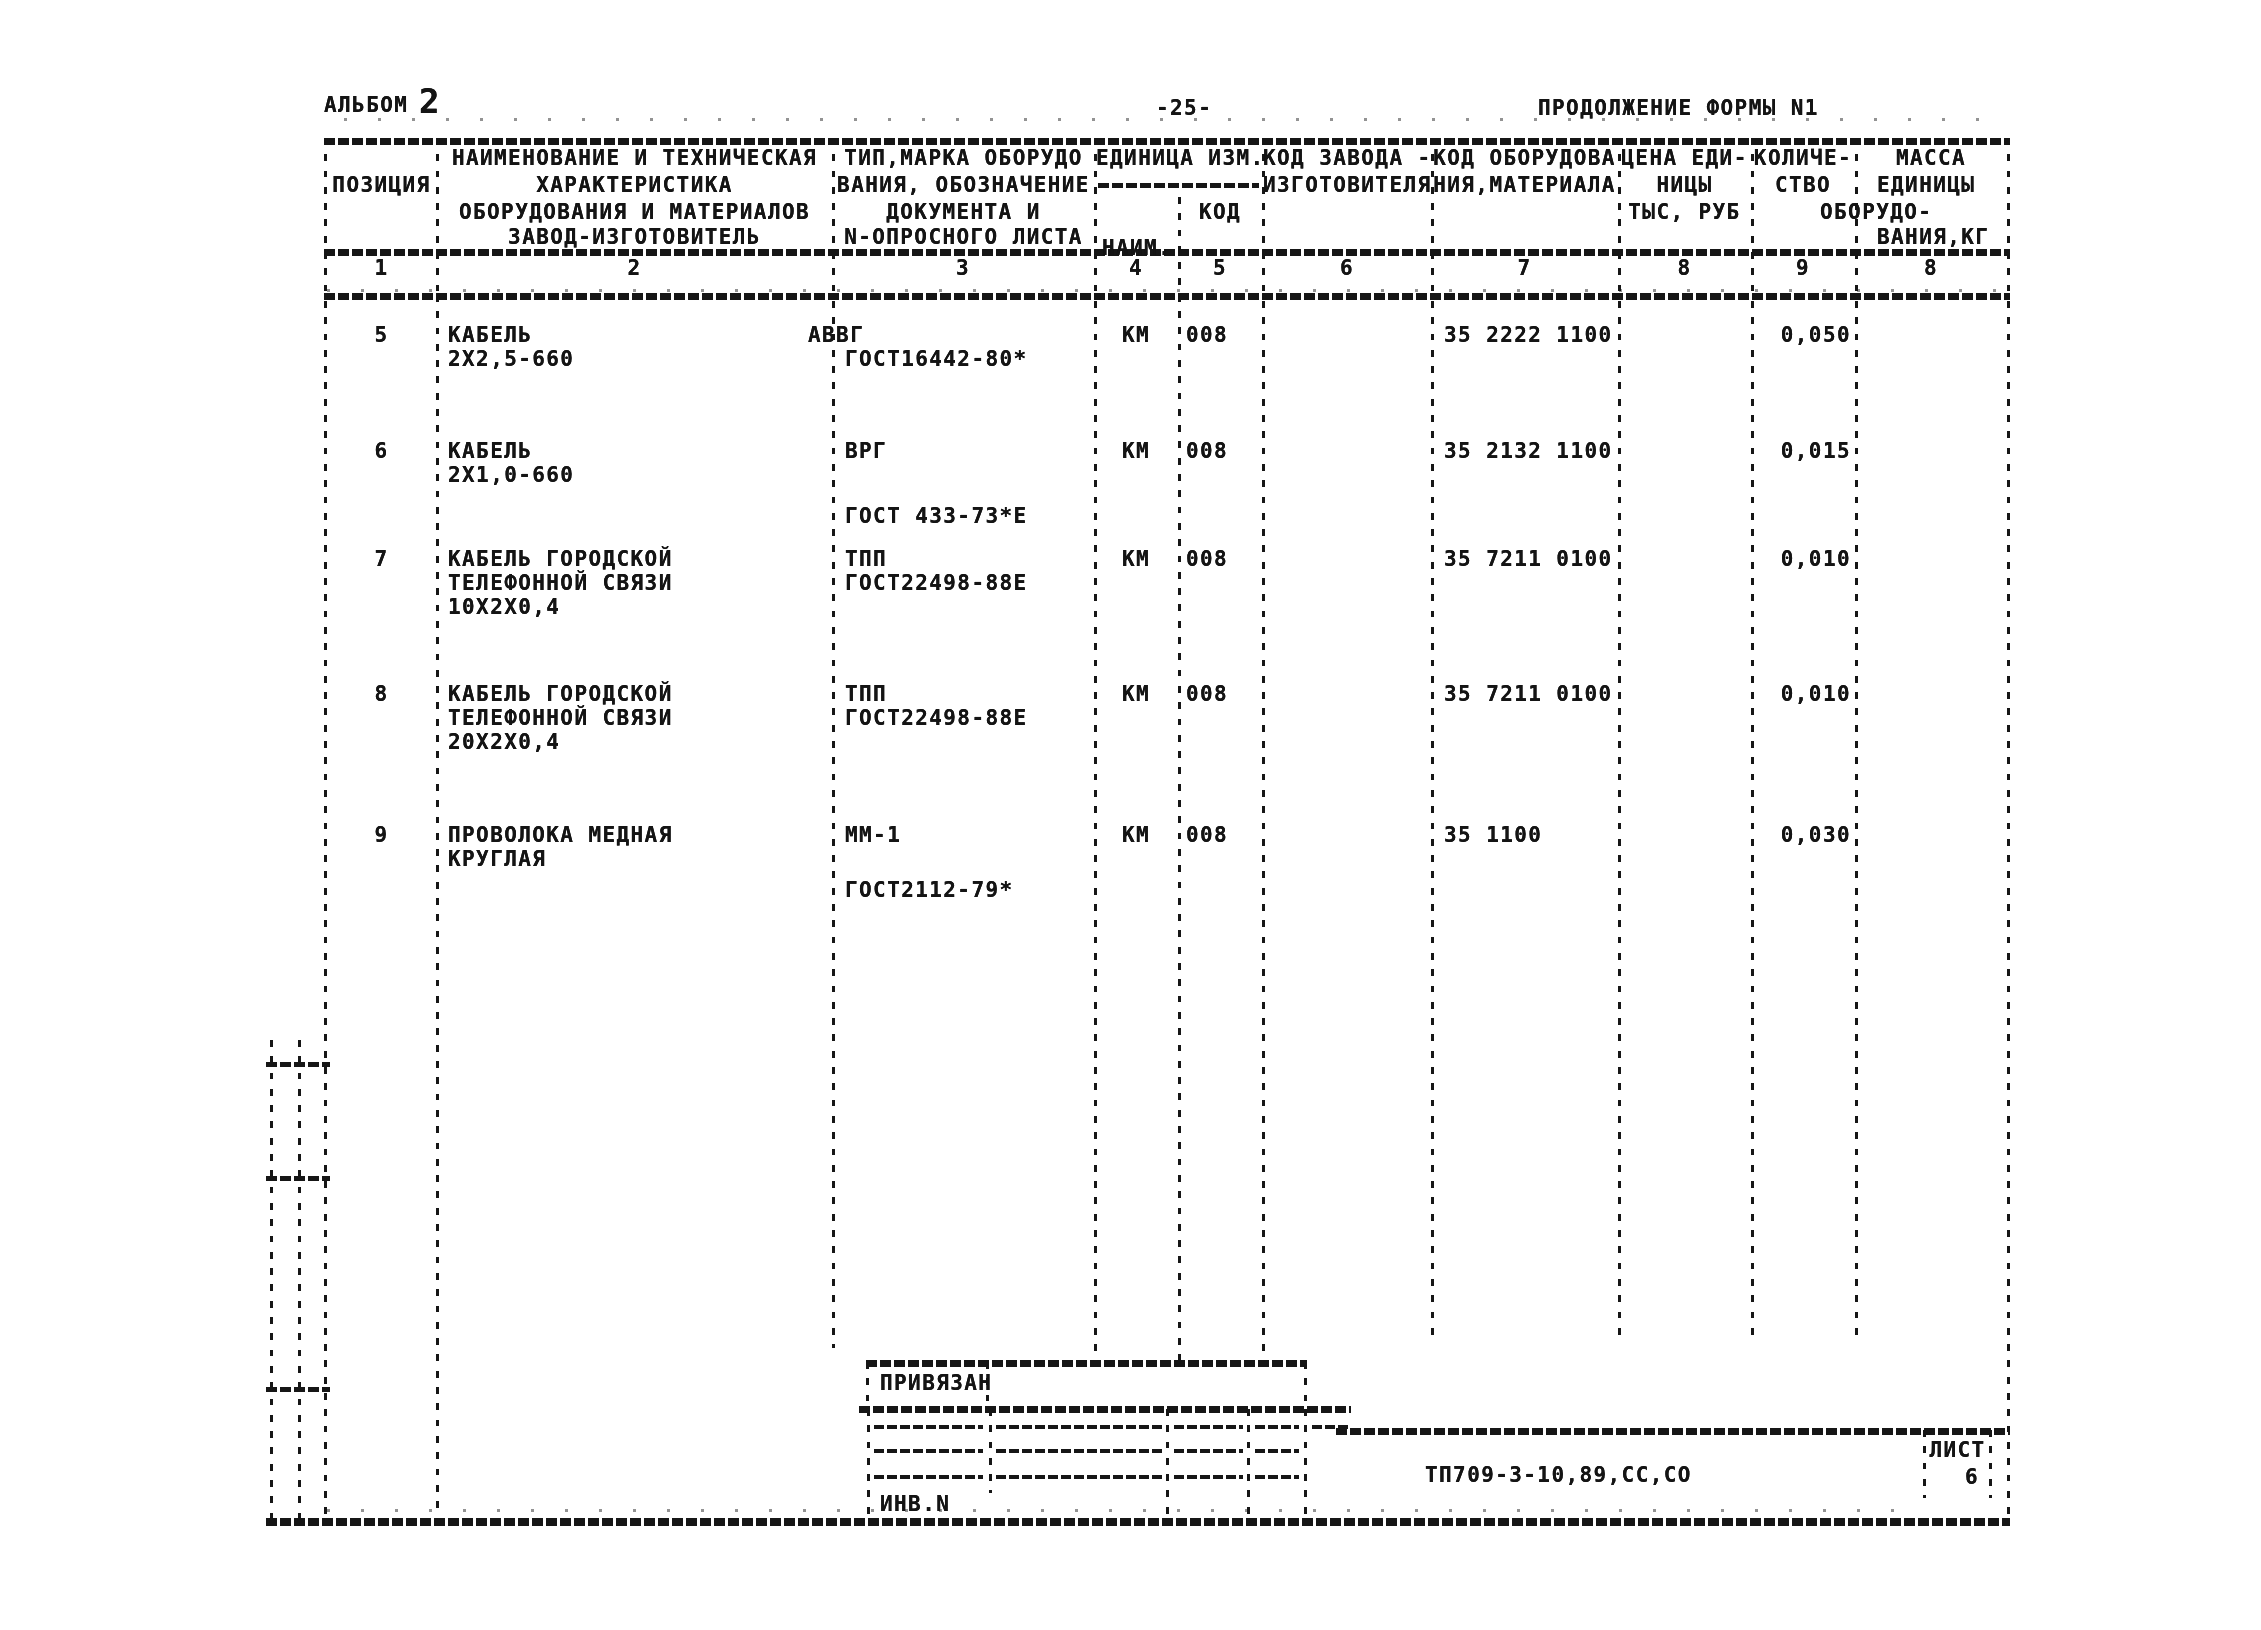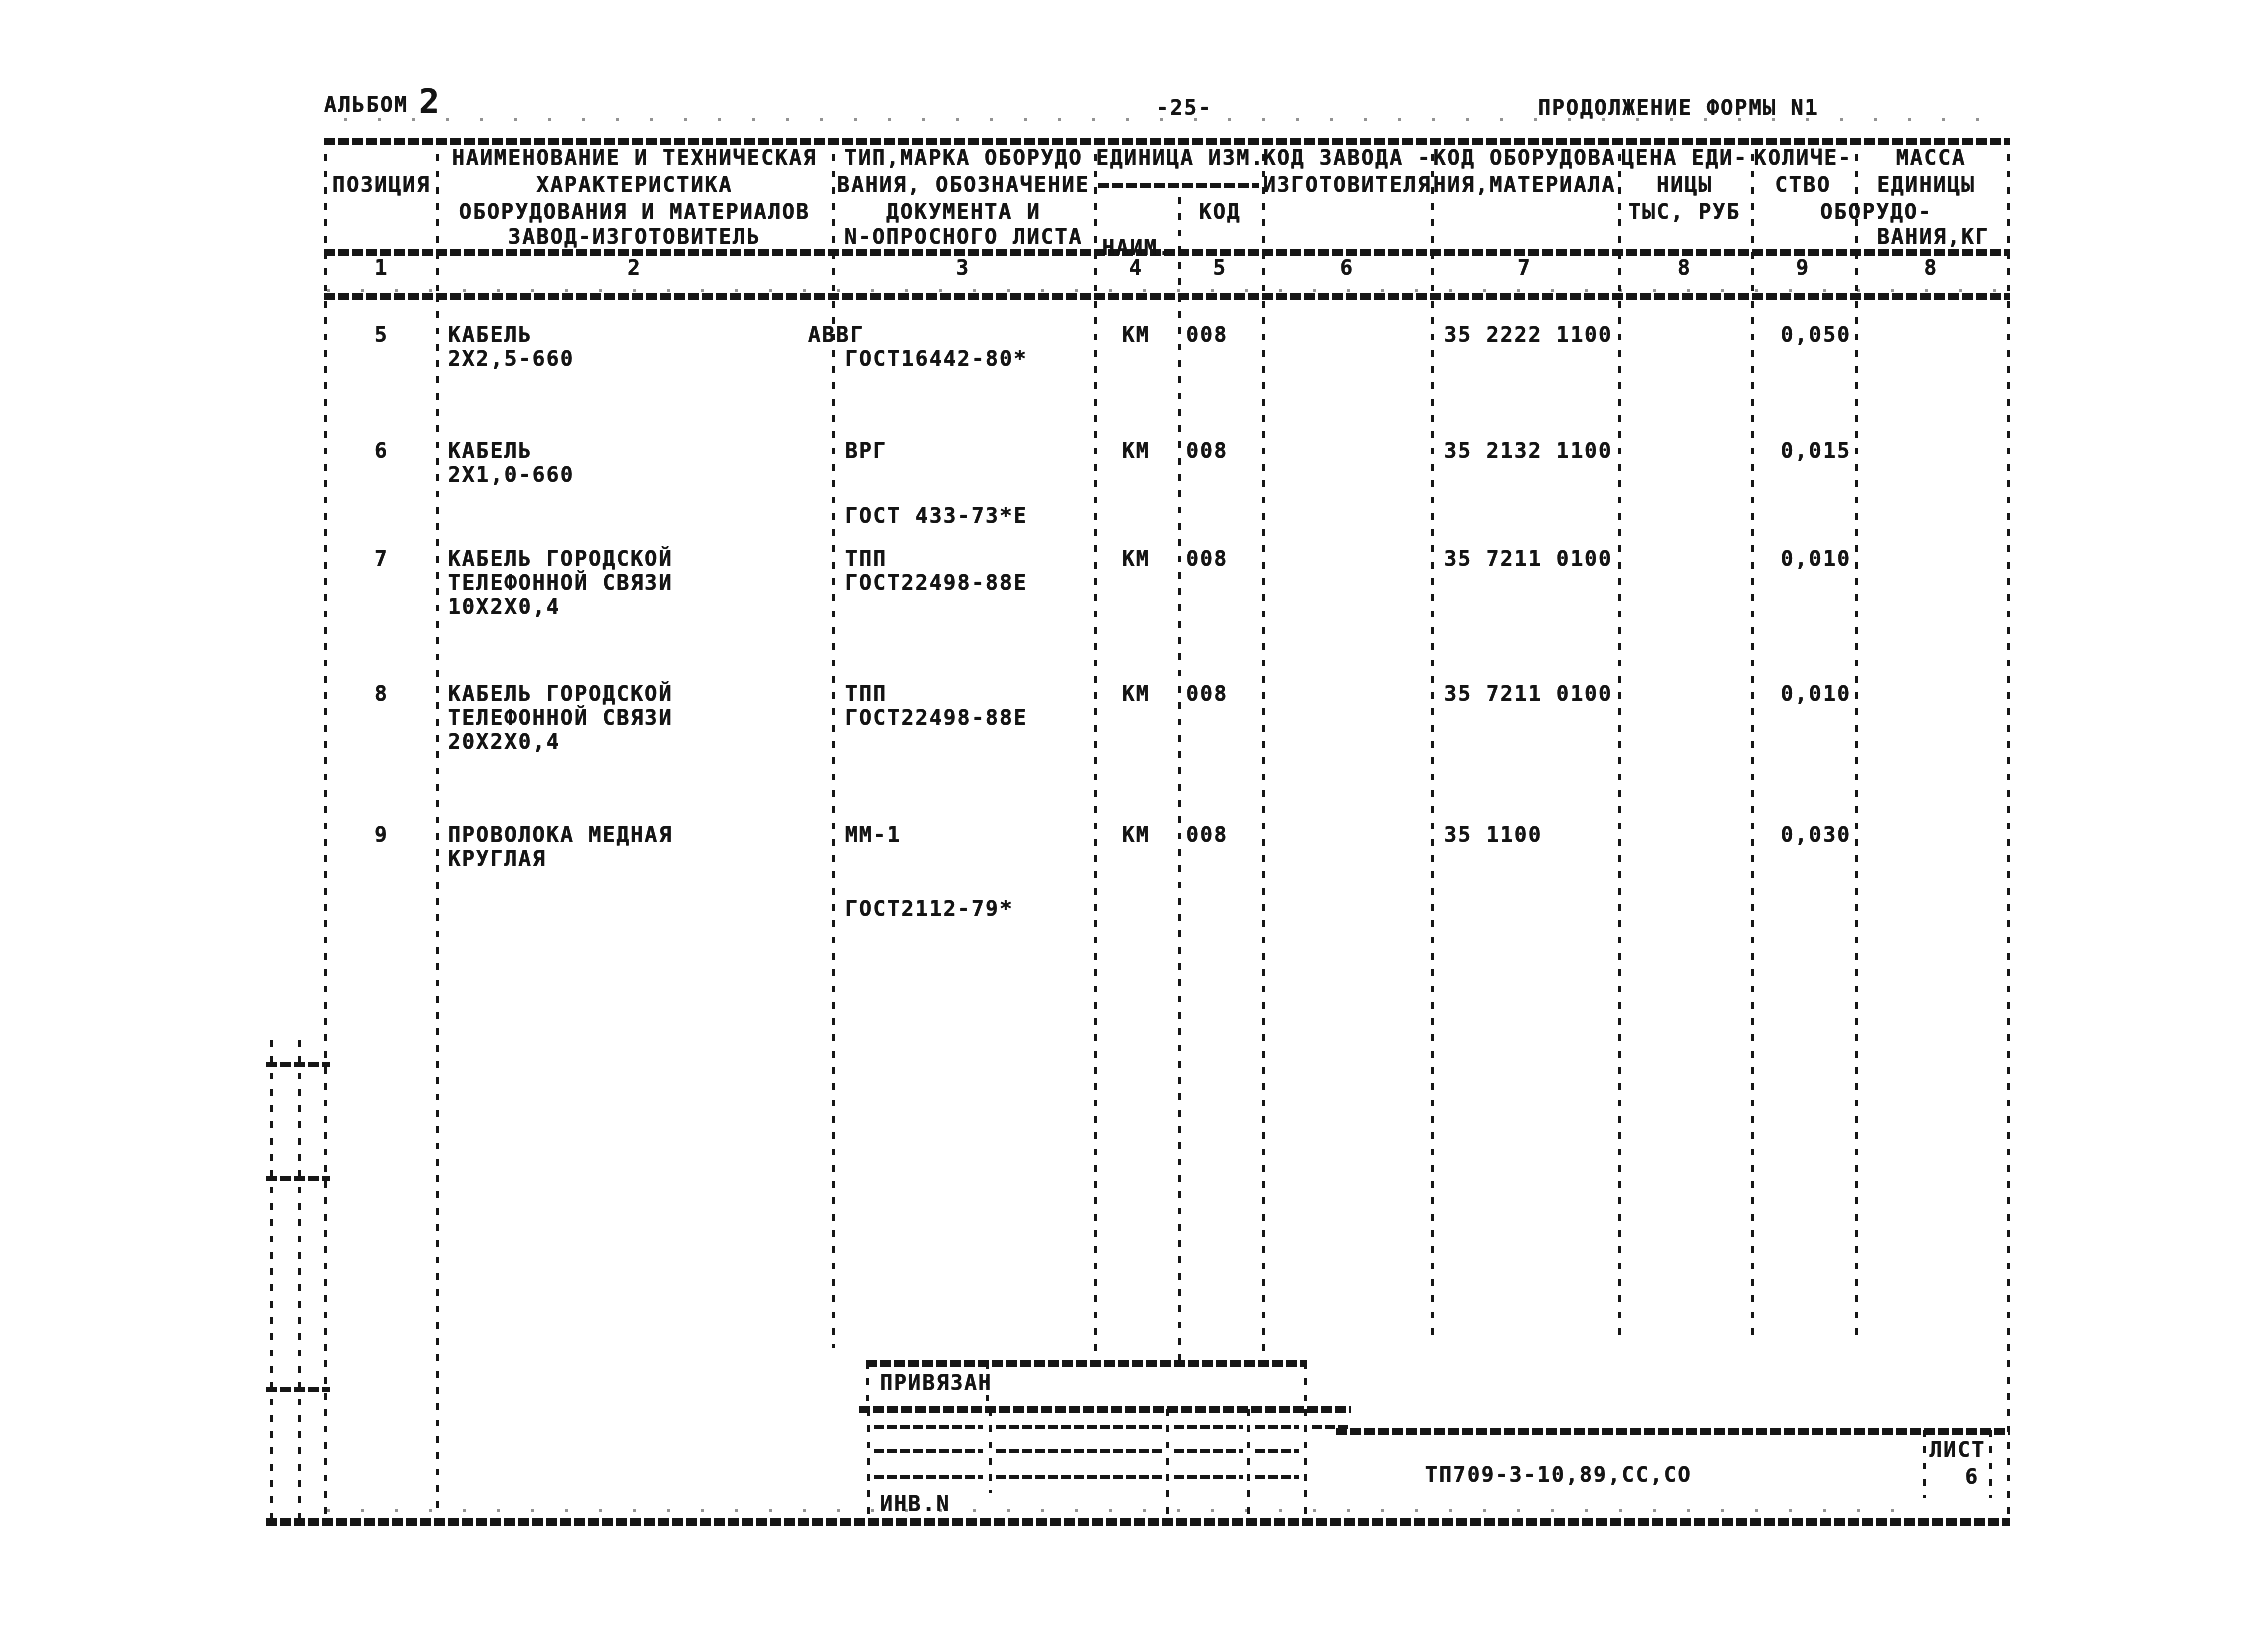--- a/index.html
+++ b/index.html
@@ -148,21 +148,21 @@
   <div class="t" style="left:845px;top:706px;">ГОСТ22498-88Е</div>
   <div class="t ctr" style="left:1094px;top:682px;width:84px;">КМ</div>
   <div class="t" style="left:1186px;top:682px;">008</div>
   <div class="t" style="left:1444px;top:682px;">35 7211 0100</div>
   <div class="t rt" style="left:1751px;top:682px;width:100px;">0,010</div>
 
   <div class="t ctr" style="left:327px;top:823px;width:109px;">9</div>
   <div class="t" style="left:448px;top:823px;">ПРОВОЛОКА МЕДНАЯ</div>
   <div class="t" style="left:448px;top:847px;">КРУГЛАЯ</div>
   <div class="t" style="left:845px;top:823px;">ММ-1</div>
-  <div class="t" style="left:845px;top:897px;text-align:center;">ГОСТ2112-79*</div>
+  <div class="t" style="left:845px;top:878px;text-align:center;">ГОСТ2112-79*</div>
   <div class="t ctr" style="left:1094px;top:823px;width:84px;">КМ</div>
   <div class="t" style="left:1186px;top:823px;">008</div>
   <div class="t" style="left:1444px;top:823px;">35 1100</div>
   <div class="t rt" style="left:1751px;top:823px;width:100px;">0,030</div>
 
   <div class="hd" style="left:866px;top:1360px;width:441px;"></div>
   <div class="vd" style="left:866px;top:1362px;height:45px;"></div>
   <div class="vd" style="left:986px;top:1362px;height:45px;"></div>
   <div class="vd" style="left:1304px;top:1362px;height:45px;"></div>
   <div class="t" style="left:880px;top:1371px;">ПРИВЯЗАН</div>

